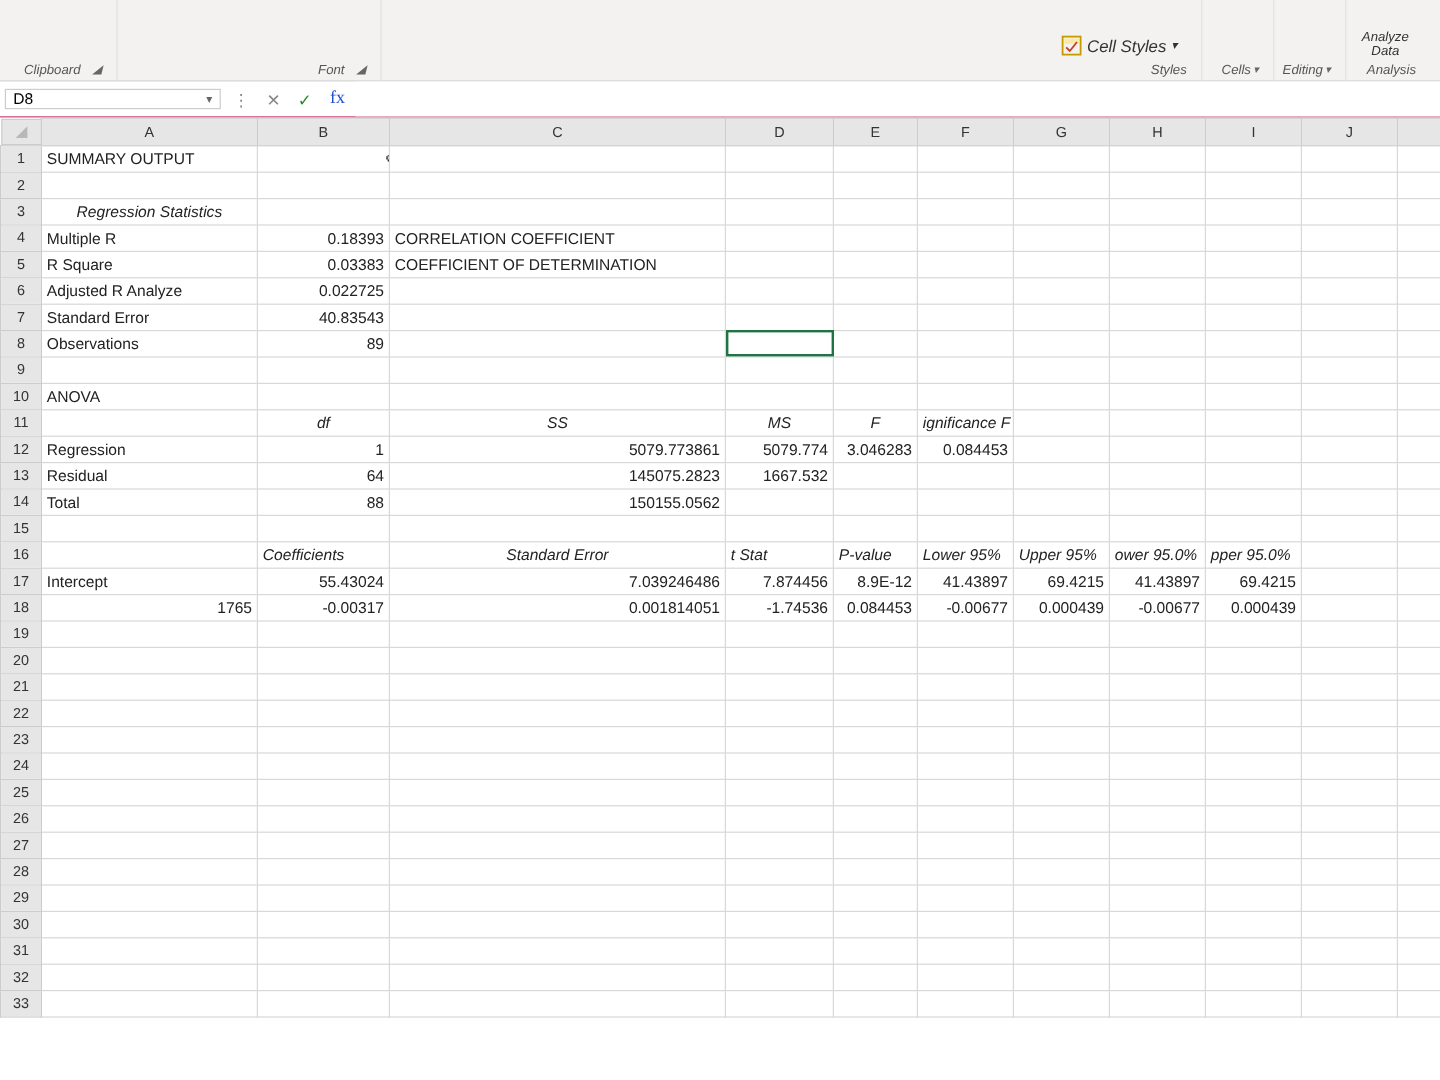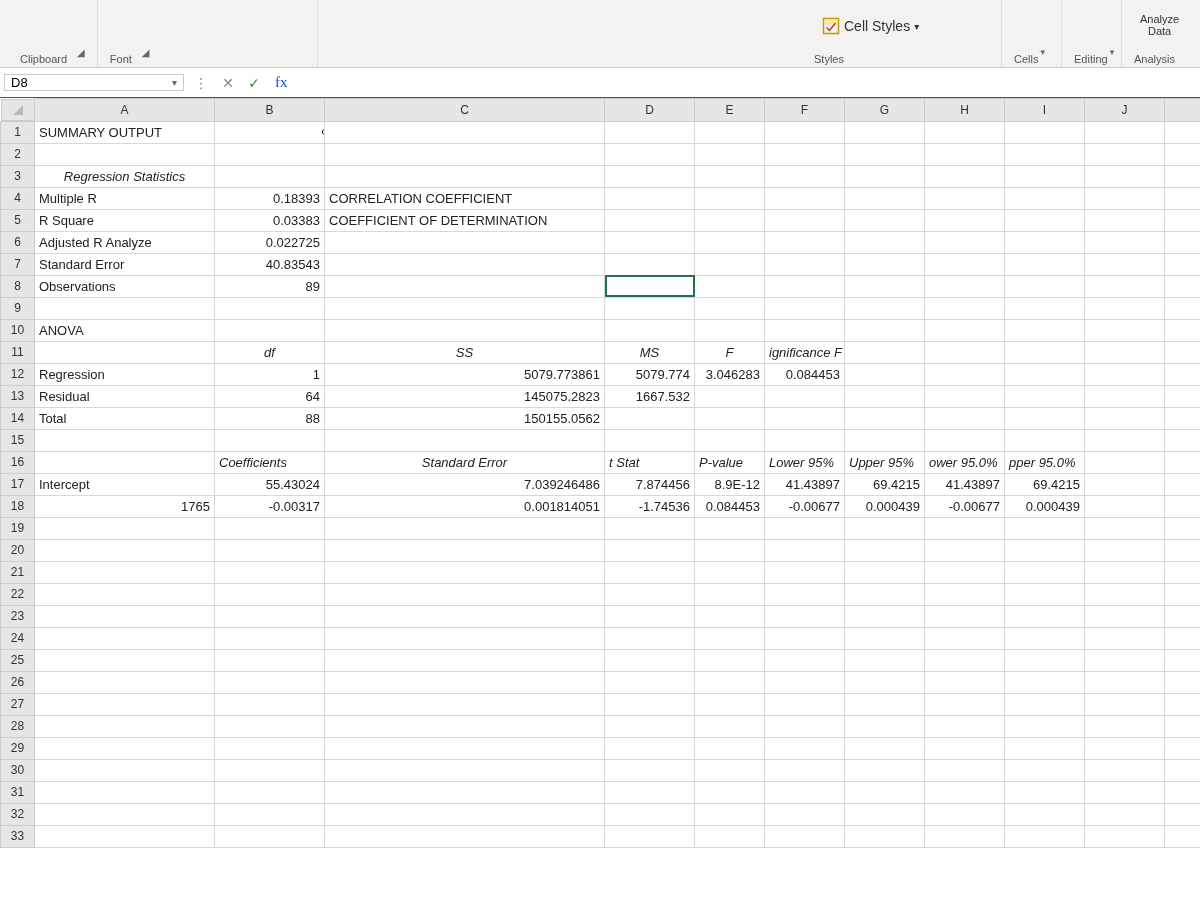--- a/index.html
+++ b/index.html
@@ -1,20 +1,20 @@
 <!DOCTYPE html>
 <html><head>
 <meta charset="utf-8">
 <style>
 * { margin: 0; padding: 0; box-sizing: border-box; font-family: 'Segoe UI', Tahoma, sans-serif; }
 body { background: #f3f2f1; overflow: hidden; width: 1200px; height: 900px; }
 
 .ribbon { display: flex; align-items: center; background: #f3f2f1; border-bottom: 1px solid #d0d0d0; height: 68px; padding: 0 8px; }
-.ribbon-group { display: flex; flex-direction: column; align-items: flex-start; padding: 2px 12px; border-right: 1px solid #e0e0e0; height: 100%; justify-content: flex-end; }
-.ribbon-group-label { font-size: 11px; color: #555; margin-top: 14px; }
+.ribbon-group { display: flex; flex-direction: column; align-items: flex-end; padding: 2px 12px; border-right: 1px solid #e0e0e0; height: 100%; justify-content: flex-end; font-style: italic; }
+.ribbon-group-label { font-size: 11px; color: #555; margin-top: 2px; }
 .ribbon-spacer { flex: 1; }
 .dialog-launcher { font-size: 10px; color: #666; margin-left: 6px; }
 .ribbon-button { display: flex; flex-direction: column; align-items: center; font-size: 11px; color: #333; padding: 2px 6px; cursor: pointer; }
 .cell-styles-btn { display: flex; align-items: center; gap: 4px; font-size: 14px; color: #333; padding: 4px 8px; }
 .cell-styles-icon { width: 18px; height: 18px; }
 
 .name-box-bar { display: flex; align-items: center; background: #fff; border-bottom: 1px solid #be185d; height: 30px; }
 .name-box { width: 180px; border: 1px solid #ccc; margin: 2px 4px; display: flex; align-items: center; padding: 0 6px; font-size: 13px; background: #fff; }
 .name-box-dropdown { margin-left: auto; font-size: 10px; color: #666; }
 .fb-dots { padding: 0 6px; color: #888; font-size: 14px; letter-spacing: 1px; }

